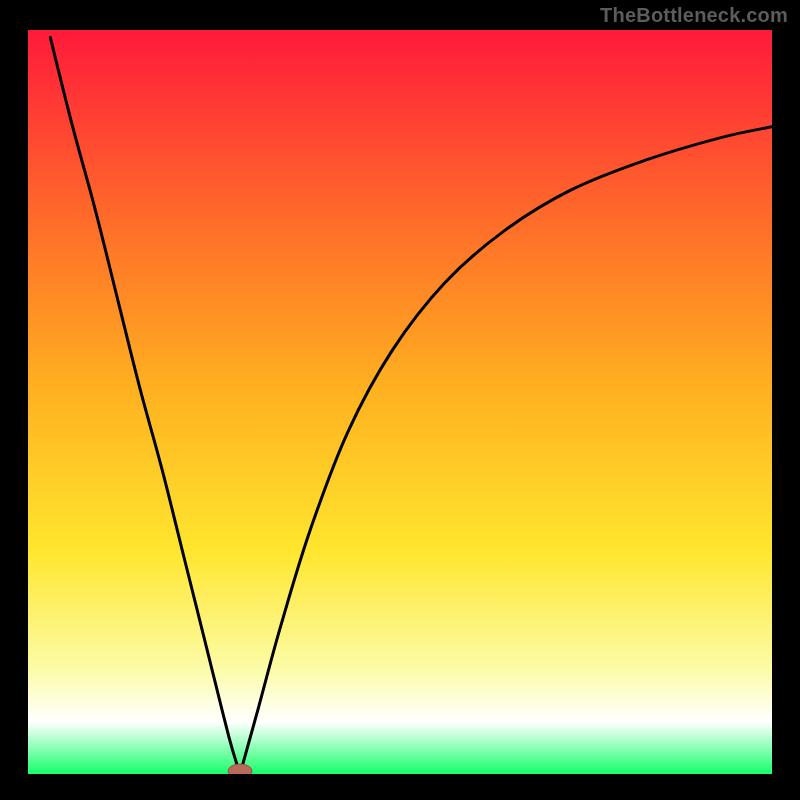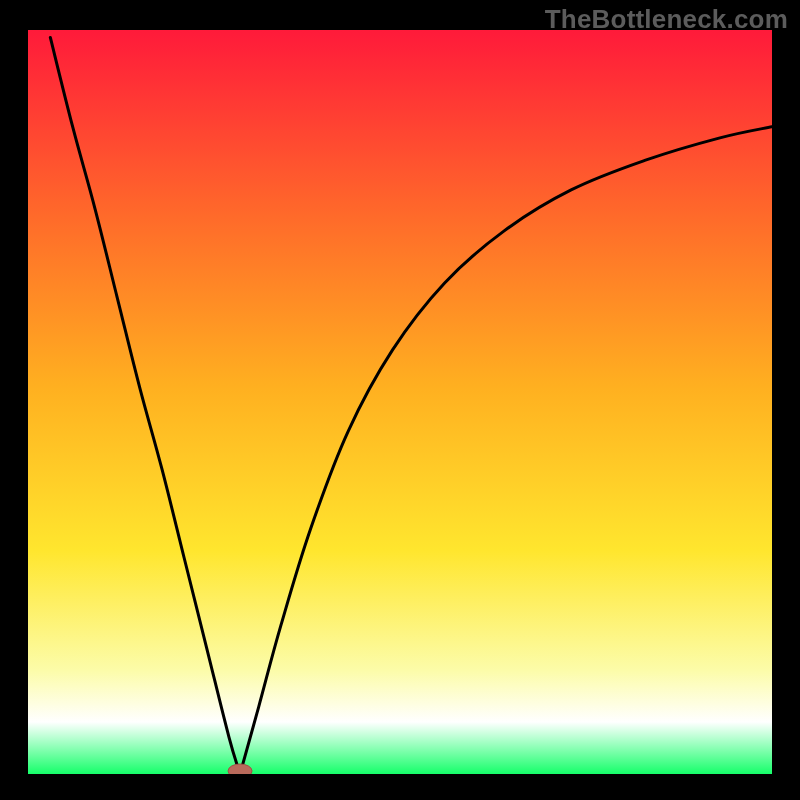--- a/index.html
+++ b/index.html
@@ -14,21 +14,21 @@
   .frame {
     position: relative;
     width: 800px;
     height: 800px;
     background: #000;
   }
   .watermark {
     position: absolute;
     top: 4px;
     right: 12px;
-    font-size: 26px;
+    font-size: 20px;
     font-weight: 600;
     color: #5c5c5c;
     letter-spacing: 0.2px;
     z-index: 10;
   }
   .plot {
     position: absolute;
     left: 28px;
     top: 30px;
     width: 744px;

